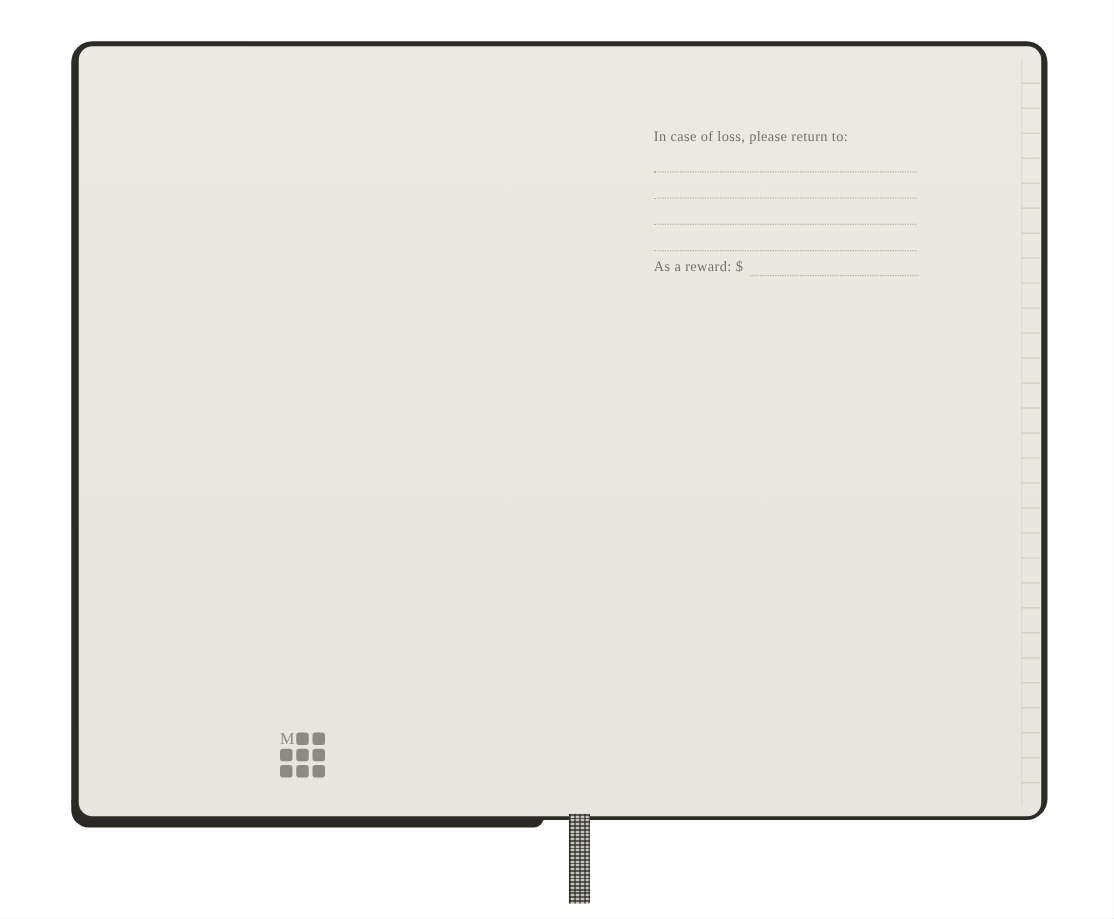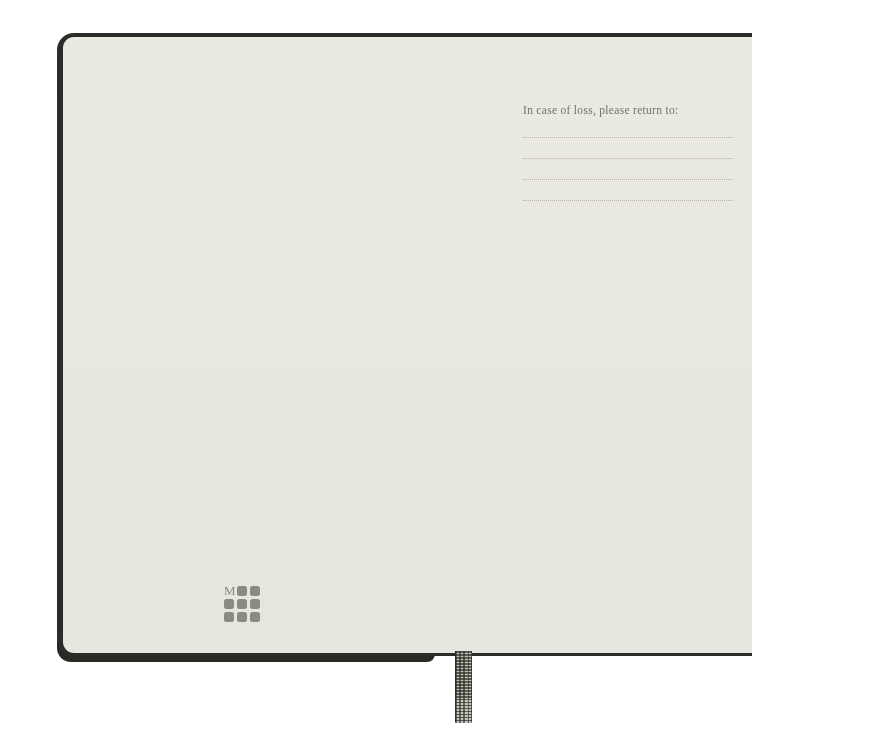--- a/index.html
+++ b/index.html
@@ -1,17 +1,17 @@
 <!DOCTYPE html>
 <html style="--backdrop: #ffffff; --cover: #2c2b27; --page: #e8e7e0; --ink: #73726b; --rule-line: #b5b2a3; --logo-gray: #8b8a83; --ribbon: #8e8c84;"><head>
 <meta charset="utf-8">
 <style>
   html,body{margin:0;padding:0;background:#ffffff;}
   .stage{
-    position:relative;width:752px;height:735px;overflow:hidden;
+    position:relative;width:891px;height:735px;overflow:hidden;
     background:var(--backdrop,#ffffff);
     font-family:"Liberation Serif", serif;
   }
   
   .notebook-cover{
     position:absolute;left:57px;top:33px;width:781px;height:623px;
     background:var(--cover,#2c2b27);
     border-radius:17px;
   }
   
@@ -87,20 +87,24 @@
 
   <div class="return-label">In case of loss, please return to:</div>
 
   <div class="writing-lines">
       <div class="write-line"></div>
       <div class="write-line"></div>
       <div class="write-line"></div>
       <div class="write-line"></div>
     </div>
 
+  <div class="reward-row">
+    <span class="reward-label">As a reward: $</span>
+    <span class="reward-line"></span>
+  </div>
 
   <div class="moleskine-logo">
     <div class="logo-letter">M</div>
   <div class="logo-dot"></div>
       <div class="logo-dot"></div>
       <div class="logo-dot"></div>
       <div class="logo-dot"></div>
       <div class="logo-dot"></div>
       <div class="logo-dot"></div>
       <div class="logo-dot"></div>

